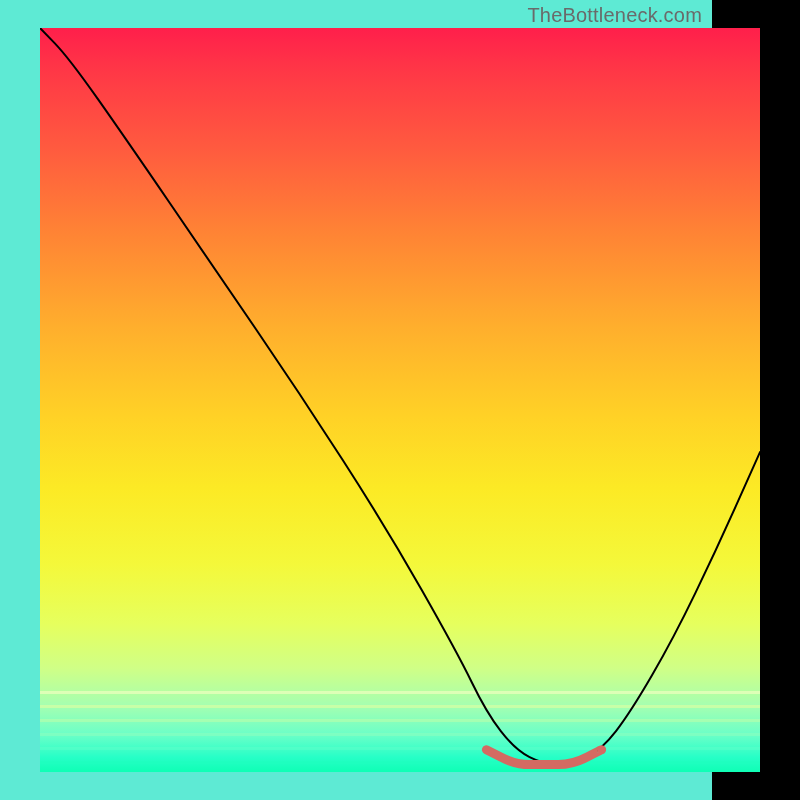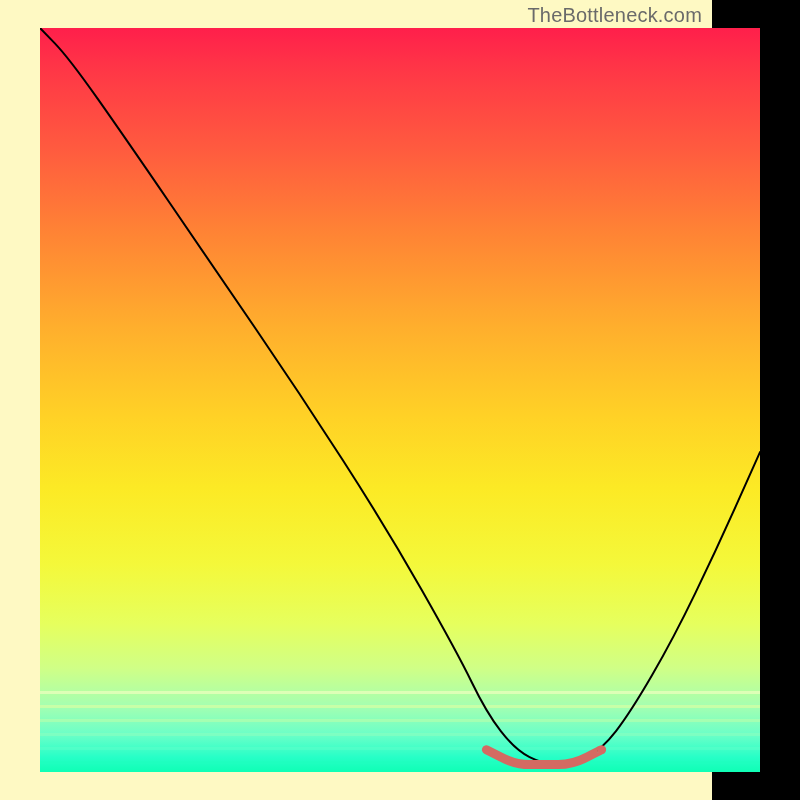--- a/index.html
+++ b/index.html
@@ -8,21 +8,21 @@
     width: 800px;
     height: 800px;
     background: #000;
     overflow: hidden;
     font-family: Arial, Helvetica, sans-serif;
   }
   .frame {
     position: relative;
     width: 712px;
     height: 800px;
-    background: #fef9c3;
+    background: #5eead4;
   }
   .watermark {
     position: absolute;
     top: 4px;
     right: 10px;
     color: #6a6a6a;
     font-size: 20px;
     font-weight: 500;
     letter-spacing: 0.2px;
     z-index: 30;

